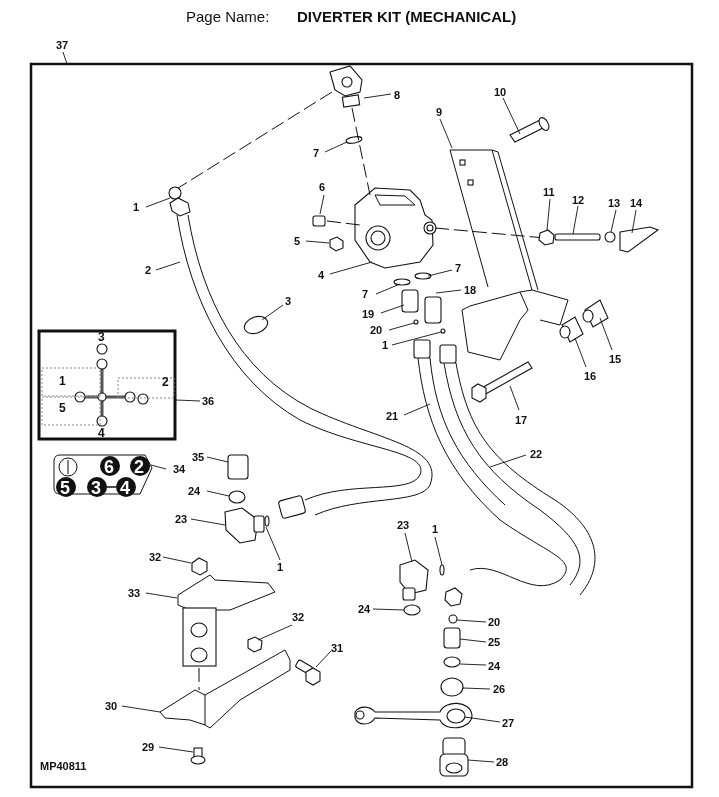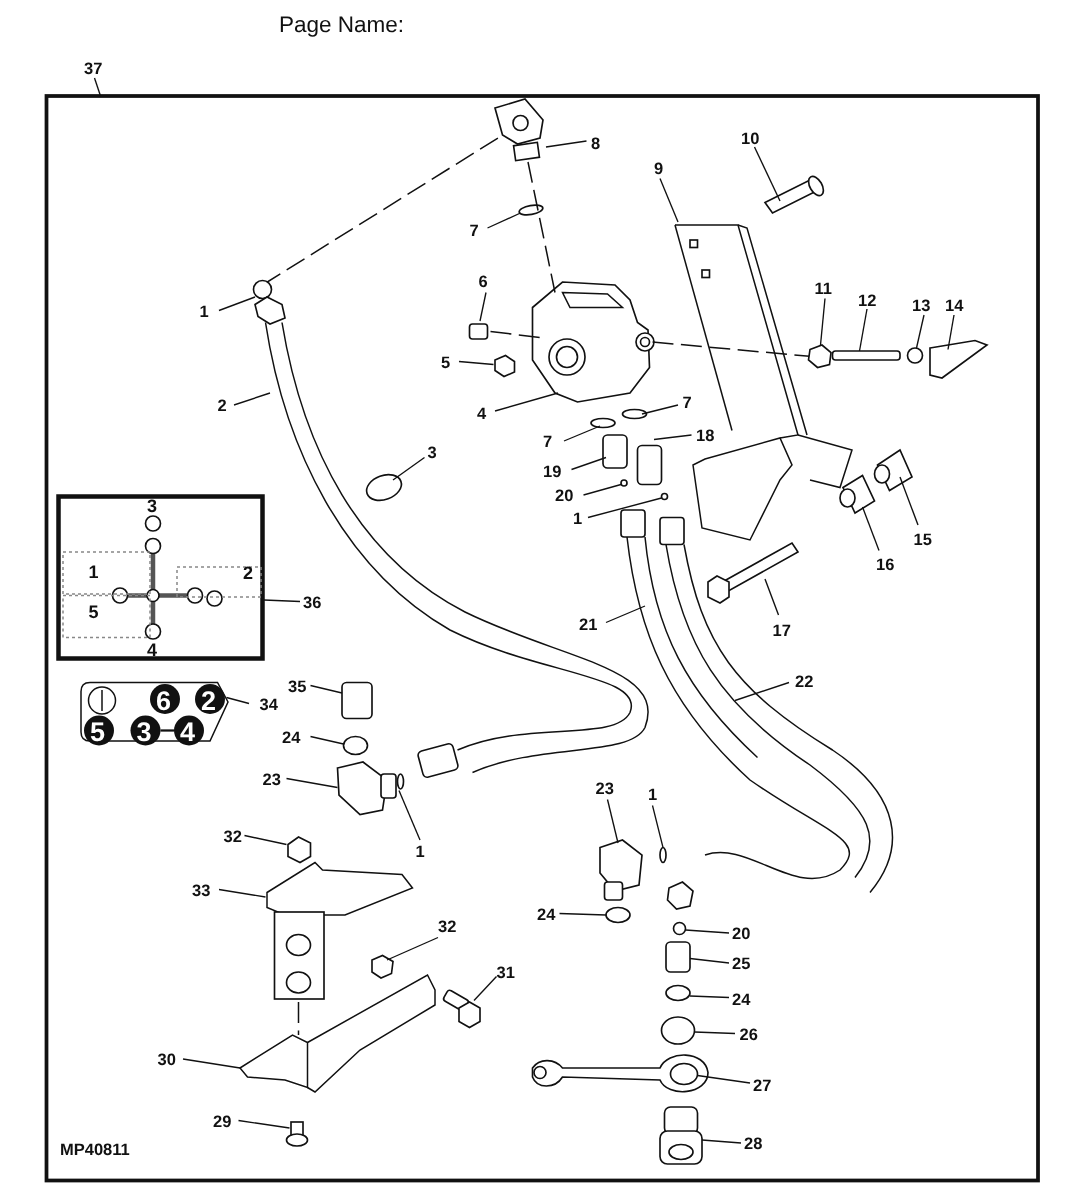--- a/index.html
+++ b/index.html
@@ -15,20 +15,21 @@
   .dash { stroke:#111; stroke-width:1; fill:none; stroke-dasharray:14 5; }
   .badge-text { font-family:"Liberation Sans", sans-serif; font-weight:bold; font-size:18px; fill:#fff; }
   .sch-text { font-family:"Liberation Sans", sans-serif; font-weight:bold; font-size:12px; fill:#111; }
   .fig-id { font-family:"Liberation Sans", sans-serif; font-weight:bold; font-size:11px; fill:#111; }
 </style>
 </head>
 <body>
 
 <div class="hdr">
   <span class="hdr-label">Page Name:</span>
+  <span class="hdr-title">DIVERTER KIT (MECHANICAL)</span>
 </div>
 
 <svg class="dia" width="719" height="797" viewBox="0 0 719 797">
 
   <rect x="31" y="64" width="661" height="723" fill="none" stroke="#111" stroke-width="2.5"></rect>
   <line class="lead" x1="63" y1="52" x2="67" y2="64"></line>
   <text class="callout" x="56" y="49">37</text>
 
   <g>
     <path class="part" d="M355 205 L375 188 L410 190 L420 200 L425 215 L432 220 L433 245 L420 262 L385 268 L370 262 L355 240 Z"></path>

